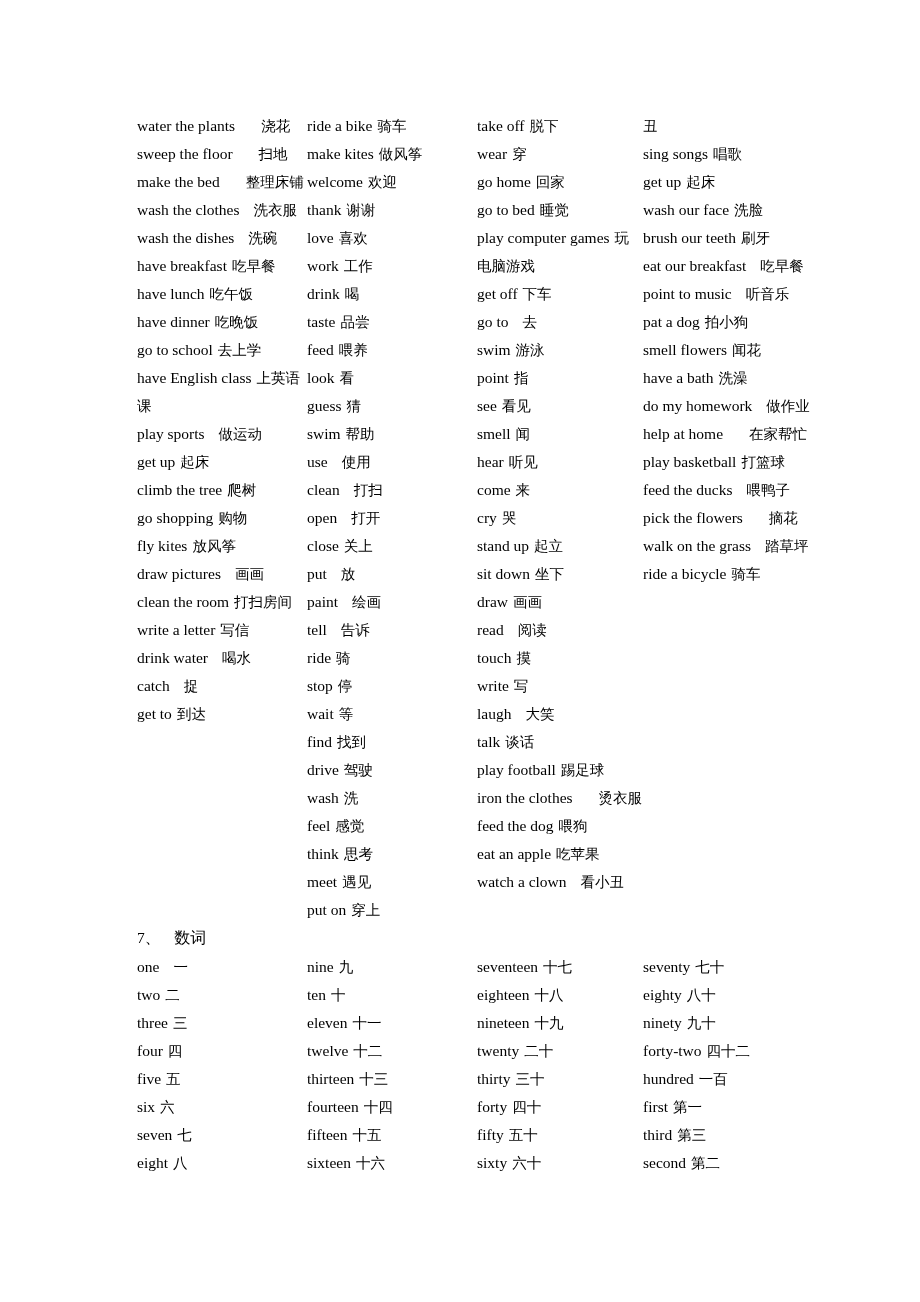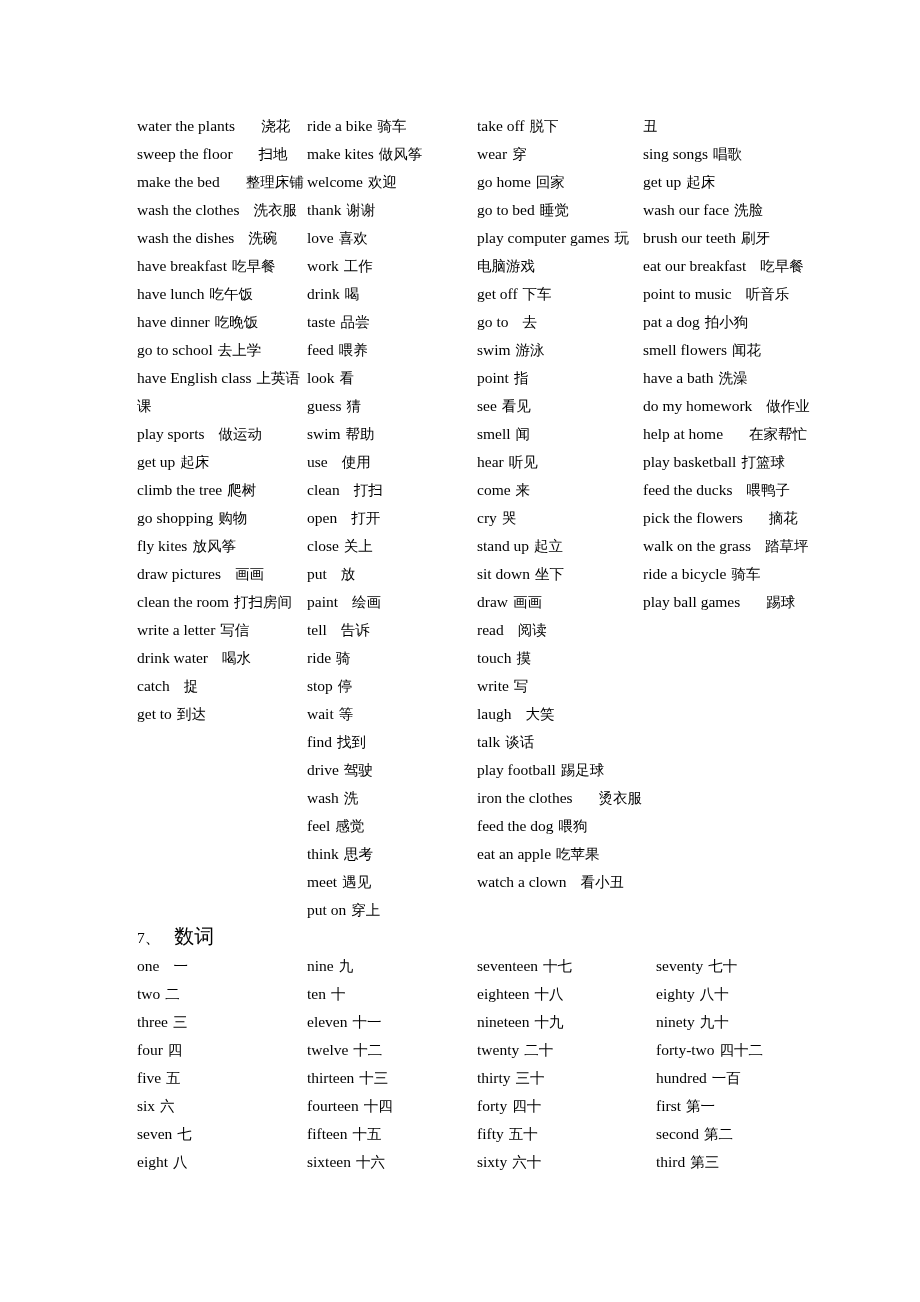--- a/index.html
+++ b/index.html
@@ -57,35 +57,35 @@
   .gapL { display: inline-block; width: 26px; }
 
   
   .section-heading {
     font-size: 15.5px;
     line-height: 28px;
     margin-top: 0;
   }
   .section-heading .zh {
     font-family: Liberation Mono, monospace;
-    font-size: 20px;
+    font-size: 16px;
   }
 
   
   .num-grid {
     display: flex;
     flex-direction: row;
     align-items: flex-start;
     width: 700px;
   }
   .num-col { flex: 0 0 auto; }
   .num-col.c1 { width: 170px; }
   .num-col.c2 { width: 170px; }
   .num-col.c3 { width: 166px; }
-  .num-col.c4 { width: 190px; margin-left: 13px; }
+  .num-col.c4 { width: 190px; }
 </style>
 </head>
 <body>
 
 <div class="page">
   <div class="content">
 
     <div class="vocab-grid">
       <div class="vocab-col c1">
           <div class="entry"><span class="en">water the plants</span><span class="gapL"></span><span class="zh">浇花</span></div>
@@ -181,21 +181,20 @@
           <div class="entry"><span class="en">pat a dog</span><span class="gapS"></span><span class="zh">拍小狗</span></div>
           <div class="entry"><span class="en">smell flowers</span><span class="gapS"></span><span class="zh">闻花</span></div>
           <div class="entry"><span class="en">have a bath</span><span class="gapS"></span><span class="zh">洗澡</span></div>
           <div class="entry"><span class="en">do my homework</span><span class="gapM"></span><span class="zh">做作业</span></div>
           <div class="entry"><span class="en">help at home</span><span class="gapL"></span><span class="zh">在家帮忙</span></div>
           <div class="entry"><span class="en">play basketball</span><span class="gapS"></span><span class="zh">打篮球</span></div>
           <div class="entry"><span class="en">feed the ducks</span><span class="gapM"></span><span class="zh">喂鸭子</span></div>
           <div class="entry"><span class="en">pick the flowers</span><span class="gapL"></span><span class="zh">摘花</span></div>
           <div class="entry"><span class="en">walk on the grass</span><span class="gapM"></span><span class="zh">踏草坪</span></div>
           <div class="entry"><span class="en">ride a bicycle</span><span class="gapS"></span><span class="zh">骑车</span></div>
-          <div class="entry"><span class="en">play ball games</span><span class="gapL"></span><span class="zh">踢球</span></div>
         </div>
     </div>
 
     <div class="section-heading">
       <span>7、</span><span class="gapM"></span><span class="zh">数词</span>
     </div>
 
     <div class="num-grid">
       <div class="num-col c1">
           <div class="entry"><span class="en">one</span><span class="gapM"></span><span class="zh">一</span></div>
@@ -227,19 +226,19 @@
           <div class="entry"><span class="en">fifty</span><span class="gapS"></span><span class="zh">五十</span></div>
           <div class="entry"><span class="en">sixty</span><span class="gapS"></span><span class="zh">六十</span></div>
         </div>
       <div class="num-col c4">
           <div class="entry"><span class="en">seventy</span><span class="gapS"></span><span class="zh">七十</span></div>
           <div class="entry"><span class="en">eighty</span><span class="gapS"></span><span class="zh">八十</span></div>
           <div class="entry"><span class="en">ninety</span><span class="gapS"></span><span class="zh">九十</span></div>
           <div class="entry"><span class="en">forty-two</span><span class="gapS"></span><span class="zh">四十二</span></div>
           <div class="entry"><span class="en">hundred</span><span class="gapS"></span><span class="zh">一百</span></div>
           <div class="entry"><span class="en">first</span><span class="gapS"></span><span class="zh">第一</span></div>
+          <div class="entry"><span class="en">third</span><span class="gapS"></span><span class="zh">第三</span></div>
           <div class="entry"><span class="en">second</span><span class="gapS"></span><span class="zh">第二</span></div>
-          <div class="entry"><span class="en">third</span><span class="gapS"></span><span class="zh">第三</span></div>
         </div>
     </div>
 
   </div>
 </div>
 
 </body></html>

